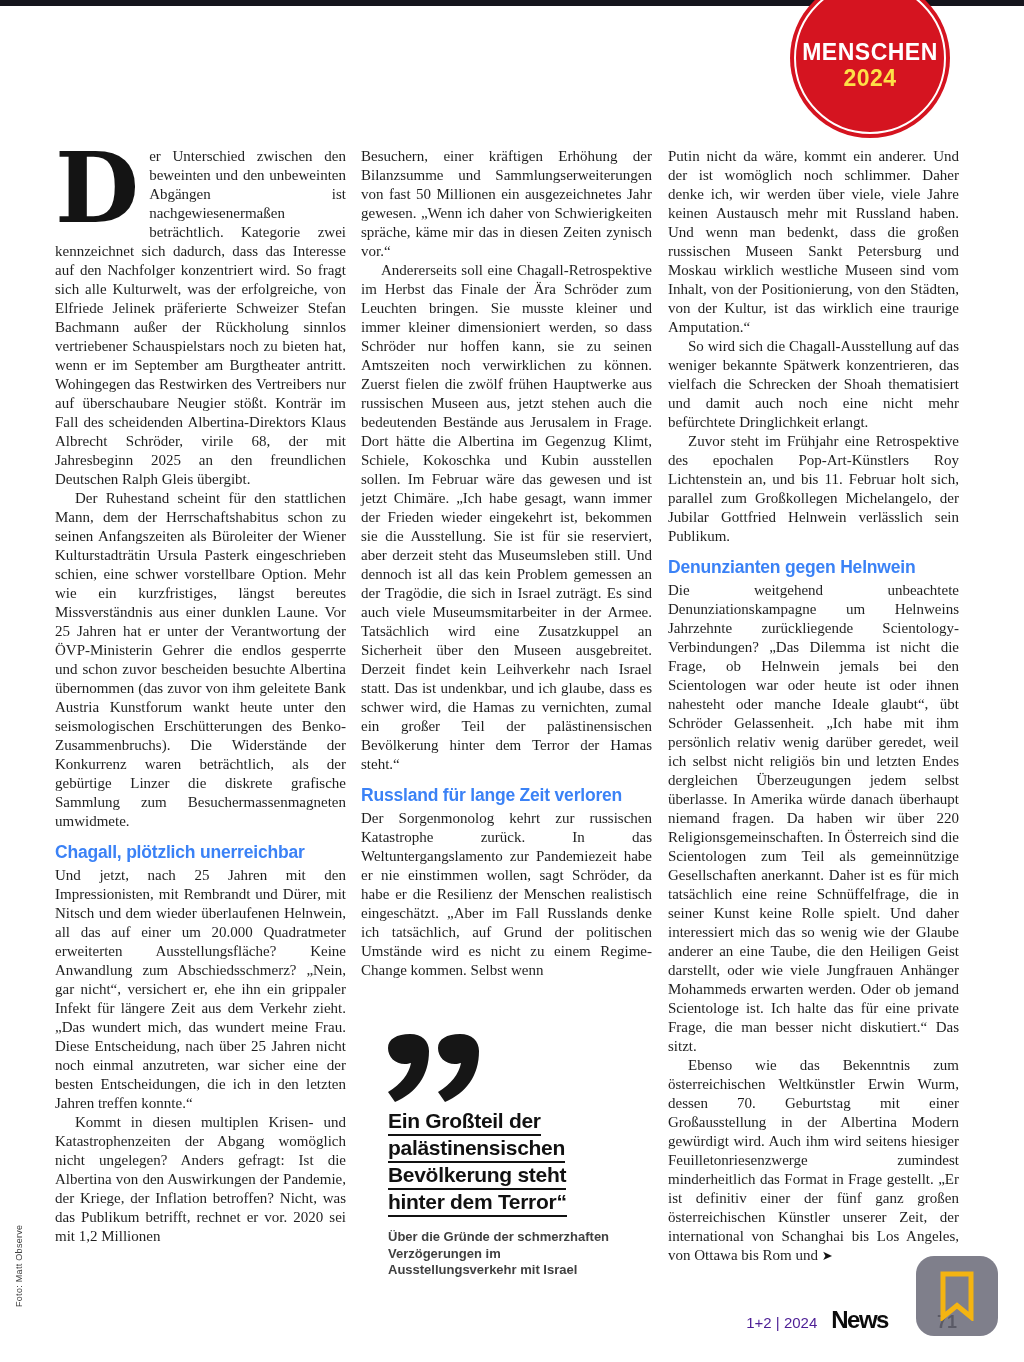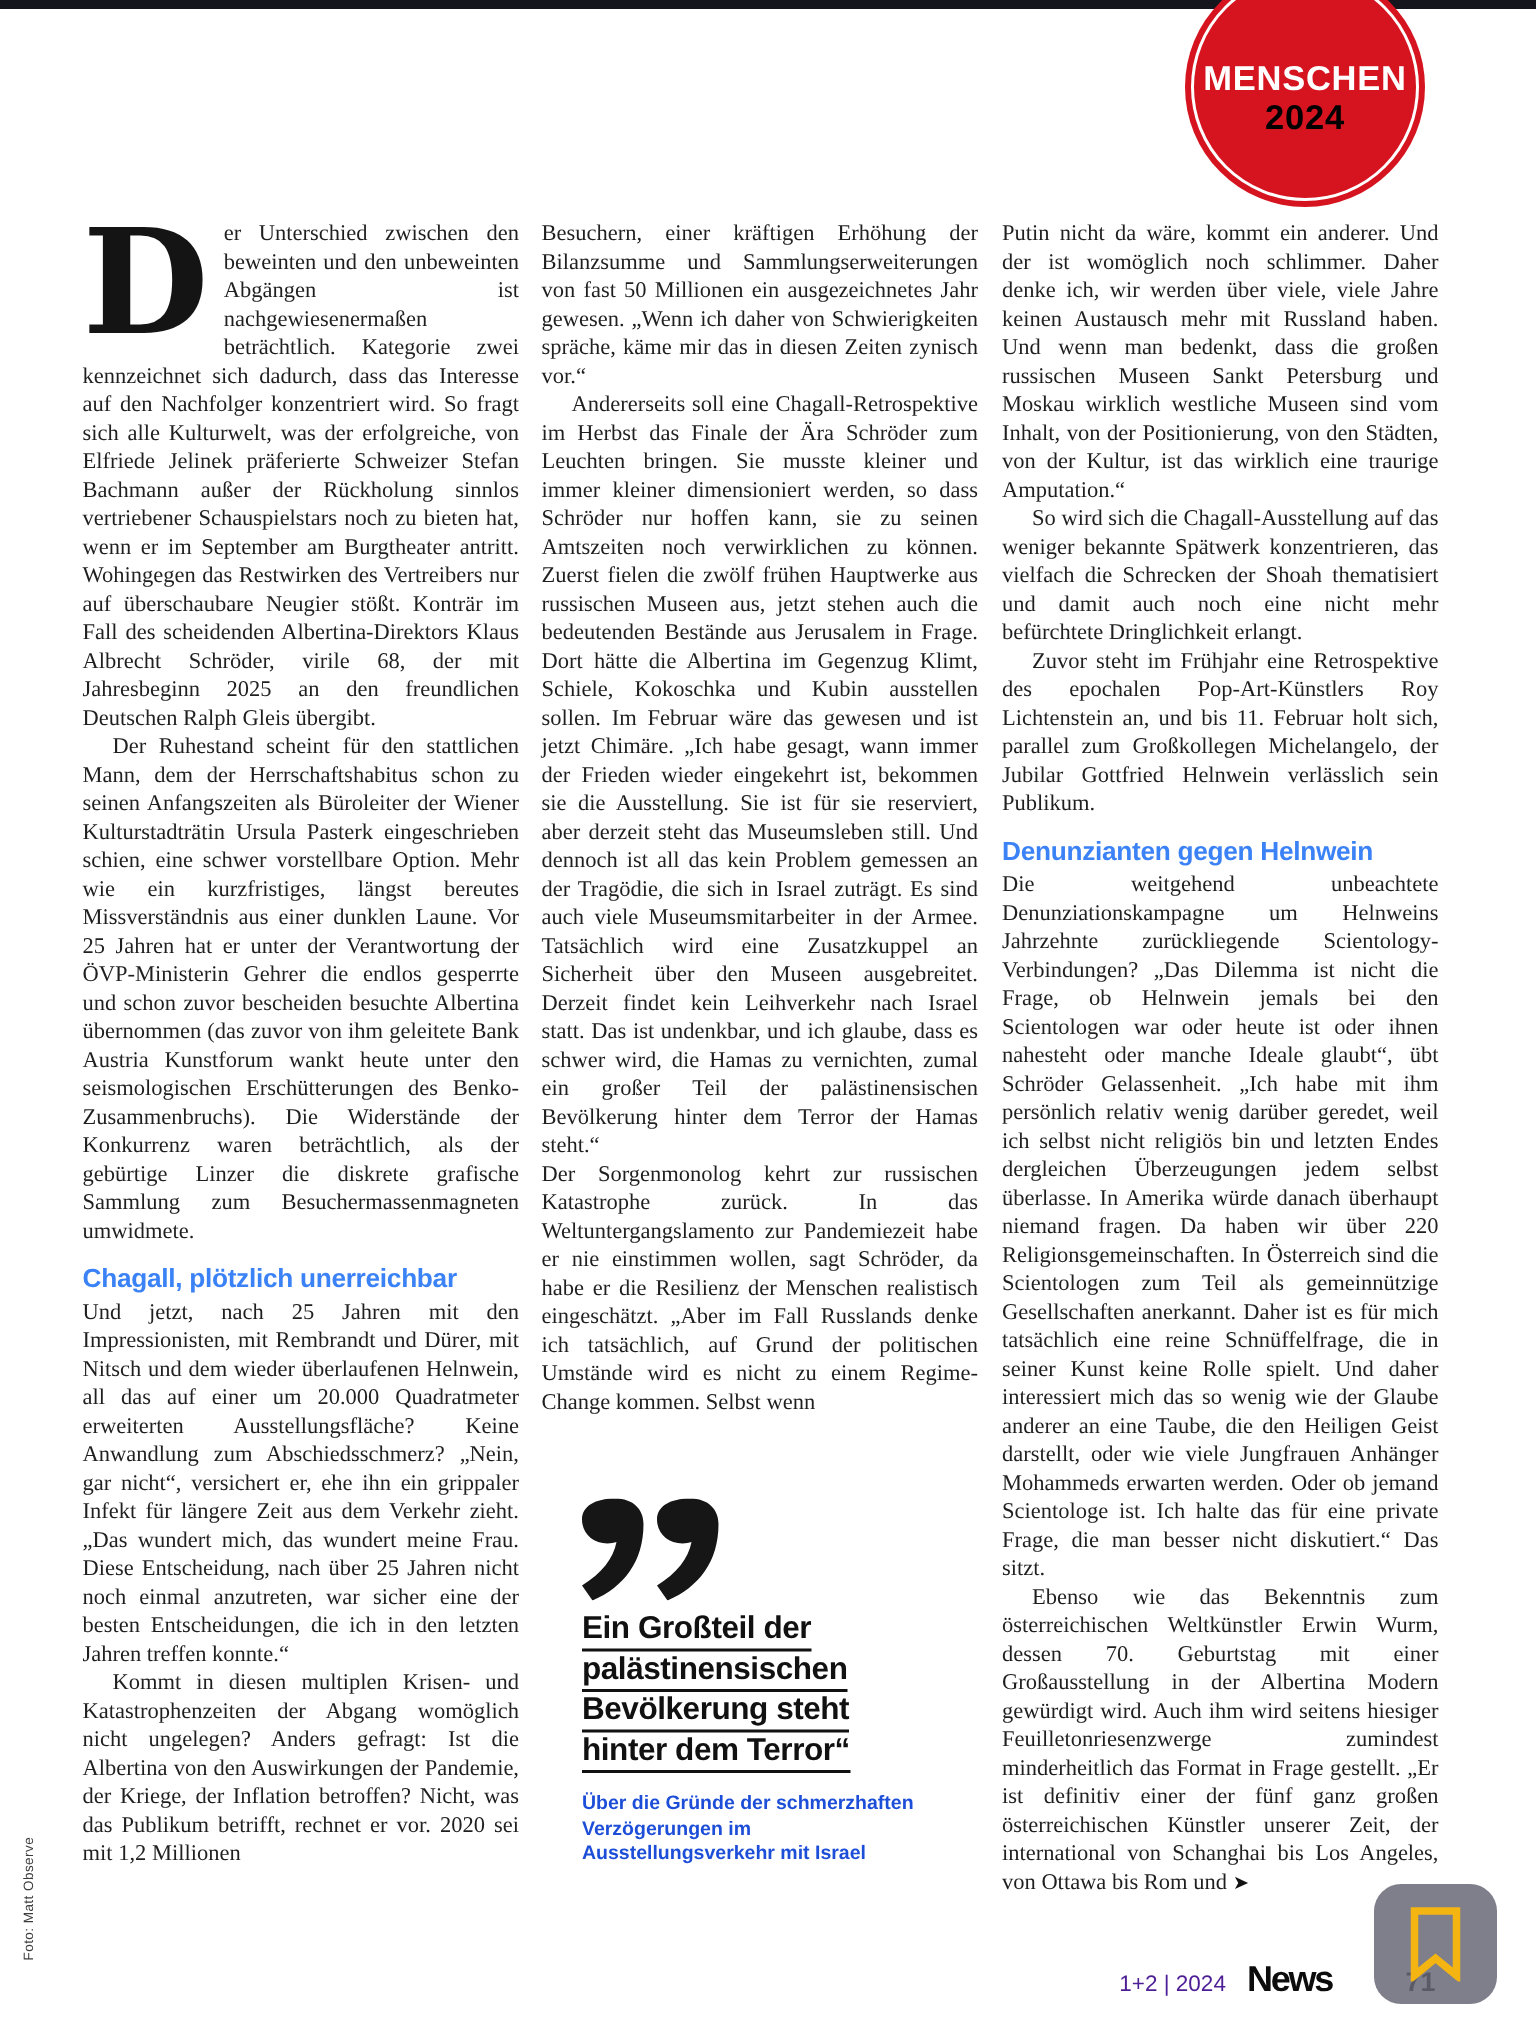--- a/index.html
+++ b/index.html
@@ -6,42 +6,42 @@
   .page{position:relative;width:1024px;height:1362px;background:#ffffff;overflow:hidden;
         font-family:"Liberation Serif",serif;color:#1f1f1f;}
   .topbar{position:absolute;top:0;left:0;width:1024px;height:6px;background:#15151d;}
 
   
   .badge{position:absolute;left:790px;top:-22px;width:160px;height:160px;border-radius:50%;
          background:#d51420;display:flex;flex-direction:column;align-items:center;justify-content:center;
          padding-top:14px;box-sizing:border-box;}
   .badge::after{content:"";position:absolute;inset:4px;border:2.5px solid #ffffff;border-radius:50%;}
   .badge .b1{font:bold 23px/26px "Liberation Sans",sans-serif;color:#ffffff;letter-spacing:.5px;}
-  .badge .b2{font:bold 23px/26px "Liberation Sans",sans-serif;color:#000000;letter-spacing:.5px;}
+  .badge .b2{font:bold 23px/26px "Liberation Sans",sans-serif;color:#fde047;letter-spacing:.5px;}
 
   
   .col{position:absolute;top:147px;width:291px;font-size:15px;line-height:19px;text-align:justify;}
   .col-1{left:55px;}
   .col-2{left:361px;}
   .col-3{left:668px;}
   .col p{margin:0;}
   .col p.ind{text-indent:20px;}
   h2.section{font:bold 17.5px/21px "Liberation Sans",sans-serif;color:#3b82f6;
              margin:11px 0 3px 0;letter-spacing:-0.2px;text-align:left;}
   .dropcap{float:left;font-family:"DejaVu Serif",serif;font-weight:bold;color:#141414;
            font-size:97px;line-height:75px;margin:4px 10px 0 0;}
 
   
   .pullquote{margin-top:54px;padding-left:27px;text-align:left;}
   .pq-mark{display:block;margin:0 0 8px 0;}
   .pq-line{display:table;font:bold 21px/22px "Liberation Sans",sans-serif;color:#111;
            letter-spacing:-0.3px;border-bottom:2.5px solid #111;padding-bottom:2px;margin-bottom:1px;
            white-space:nowrap;}
   .pq-caption{margin-top:12px;}
-  .pq-cap-line{font:bold 13px/16.5px "Liberation Sans",sans-serif;color:#1d4ed8;}
+  .pq-cap-line{font:bold 13px/16.5px "Liberation Sans",sans-serif;color:#404040;}
 
   
   .footer{position:absolute;top:1306px;left:0;width:957px;display:flex;justify-content:flex-end;
           align-items:baseline;gap:14px;}
   .footer .issue{font:15px "Liberation Sans",sans-serif;color:#4c1d95;}
   .footer .logo{font:bold 24px "Liberation Sans",sans-serif;color:#0c0c0c;letter-spacing:-1.5px;}
   .footer .pageno{font:bold 18px "Liberation Sans",sans-serif;color:#0c0c0c;margin-left:35px;}
 
   
   .bookmark-btn{position:absolute;left:916px;top:1256px;width:82px;height:80px;border-radius:18px;
@@ -71,20 +71,21 @@
     <p><span class="dropcap">D</span><span>er Unterschied zwischen den beweinten und den unbeweinten Abgängen ist nachgewiesenermaßen beträchtlich. Kategorie zwei kennzeichnet sich dadurch, dass das Interesse auf den Nachfolger konzentriert wird. So fragt sich alle Kulturwelt, was der erfolgreiche, von Elfriede Jelinek präferierte Schweizer Stefan Bachmann außer der Rückholung sinnlos vertriebener Schauspielstars noch zu bieten hat, wenn er im September am Burgtheater antritt. Wohingegen das Restwirken des Vertreibers nur auf überschaubare Neugier stößt. Konträr im Fall des scheidenden Albertina-Direktors Klaus Albrecht Schröder, virile 68, der mit Jahresbeginn 2025 an den freundlichen Deutschen Ralph Gleis übergibt.</span></p>
     <p class="ind">Der Ruhestand scheint für den stattlichen Mann, dem der Herrschaftshabitus schon zu seinen Anfangszeiten als Büroleiter der Wiener Kulturstadträtin Ursula Pasterk eingeschrieben schien, eine schwer vorstellbare Option. Mehr wie ein kurzfristiges, längst bereutes Missverständnis aus einer dunklen Laune. Vor 25 Jahren hat er unter der Verantwortung der ÖVP-Ministerin Gehrer die endlos gesperrte und schon zuvor bescheiden besuchte Albertina übernommen (das zuvor von ihm geleitete Bank Austria Kunstforum wankt heute unter den seismologischen Erschütterungen des Benko-Zusammenbruchs). Die Widerstände der Konkurrenz waren beträchtlich, als der gebürtige Linzer die diskrete grafische Sammlung zum Besuchermassenmagneten umwidmete.</p>
     <h2 class="section">Chagall, plötzlich unerreichbar</h2>
     <p>Und jetzt, nach 25 Jahren mit den Impressionisten, mit Rembrandt und Dürer, mit Nitsch und dem wieder überlaufenen Helnwein, all das auf einer um 20.000 Quadratmeter erweiterten Ausstellungsfläche? Keine Anwandlung zum Abschiedsschmerz? „Nein, gar nicht“, versichert er, ehe ihn ein grippaler Infekt für längere Zeit aus dem Verkehr zieht. „Das wundert mich, das wundert meine Frau. Diese Entscheidung, nach über 25 Jahren nicht noch einmal anzutreten, war sicher eine der besten Entscheidungen, die ich in den letzten Jahren treffen konnte.“</p>
     <p class="ind">Kommt in diesen multiplen Krisen- und Katastrophenzeiten der Abgang womöglich nicht ungelegen? Anders gefragt: Ist die Albertina von den Auswirkungen der Pandemie, der Kriege, der Inflation betroffen? Nicht, was das Publikum betrifft, rechnet er vor. 2020 sei mit 1,2 Millionen</p>
   </div>
 
   <div class="col col-2">
     <p>Besuchern, einer kräftigen Erhöhung der Bilanzsumme und Sammlungserweiterungen von fast 50 Millionen ein ausgezeichnetes Jahr gewesen. „Wenn ich daher von Schwierigkeiten spräche, käme mir das in diesen Zeiten zynisch vor.“</p>
     <p class="ind">Andererseits soll eine Chagall-Retrospektive im Herbst das Finale der Ära Schröder zum Leuchten bringen. Sie musste kleiner und immer kleiner dimensioniert werden, so dass Schröder nur hoffen kann, sie zu seinen Amtszeiten noch verwirklichen zu können. Zuerst fielen die zwölf frühen Hauptwerke aus russischen Museen aus, jetzt stehen auch die bedeutenden Bestände aus Jerusalem in Frage. Dort hätte die Albertina im Gegenzug Klimt, Schiele, Kokoschka und Kubin ausstellen sollen. Im Februar wäre das gewesen und ist jetzt Chimäre. „Ich habe gesagt, wann immer der Frieden wieder eingekehrt ist, bekommen sie die Ausstellung. Sie ist für sie reserviert, aber derzeit steht das Museumsleben still. Und dennoch ist all das kein Problem gemessen an der Tragödie, die sich in Israel zuträgt. Es sind auch viele Museumsmitarbeiter in der Armee. Tatsächlich wird eine Zusatzkuppel an Sicherheit über den Museen ausgebreitet. Derzeit findet kein Leihverkehr nach Israel statt. Das ist undenkbar, und ich glaube, dass es schwer wird, die Hamas zu vernichten, zumal ein großer Teil der palästinensischen Bevölkerung hinter dem Terror der Hamas steht.“</p>
+    <h2 class="section">Russland für lange Zeit verloren</h2>
     <p>Der Sorgenmonolog kehrt zur russischen Katastrophe zurück. In das Weltuntergangslamento zur Pandemiezeit habe er nie einstimmen wollen, sagt Schröder, da habe er die Resilienz der Menschen realistisch eingeschätzt. „Aber im Fall Russlands denke ich tatsächlich, auf Grund der politischen Umstände wird es nicht zu einem Regime-Change kommen. Selbst wenn</p>
 
     <div class="pullquote">
       <svg class="pq-mark" width="92" height="68" viewBox="0 0 92 68">
         <path fill="#161616" d="M22 0 C34 0 41 7 41 17 C41 42 28 59 7 68 L0 58 C13 50 21 40 23 29 C21.5 29.5 19 30 17 30 C7 30 0 23 0 14 C0 5 9 0 22 0 Z"></path>
         <path fill="#161616" d="M72 0 C84 0 91 7 91 17 C91 42 78 59 57 68 L50 58 C63 50 71 40 73 29 C71.5 29.5 69 30 67 30 C57 30 50 23 50 14 C50 5 59 0 72 0 Z"></path>
       </svg>
       <span class="pq-line">Ein Großteil der</span>
       <span class="pq-line">palästinensischen</span>
       <span class="pq-line">Bevölkerung steht</span>

